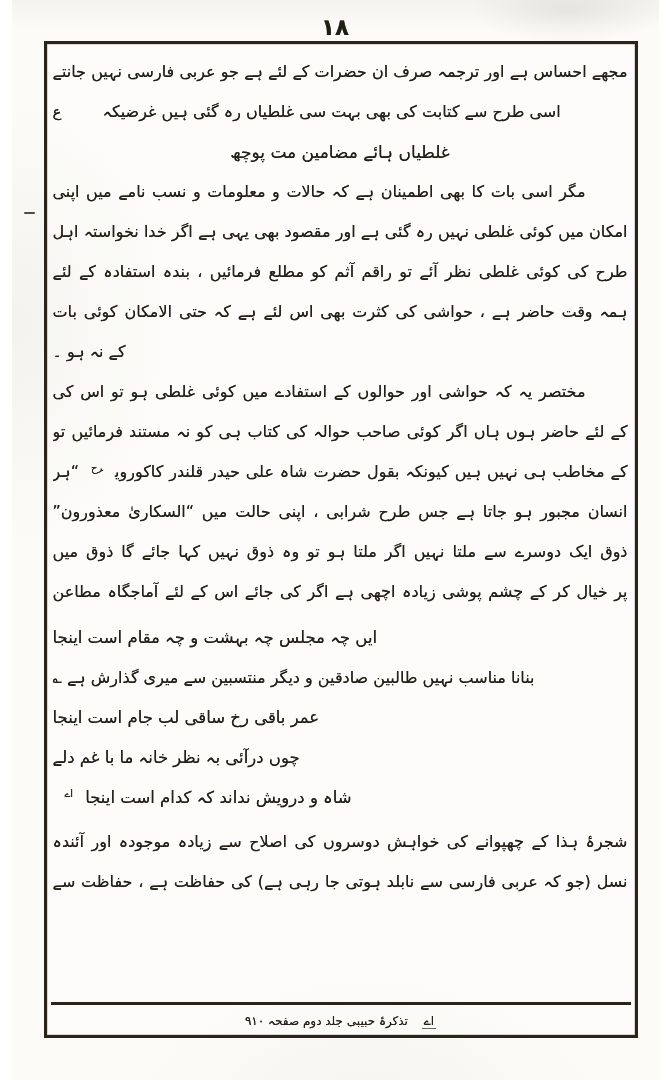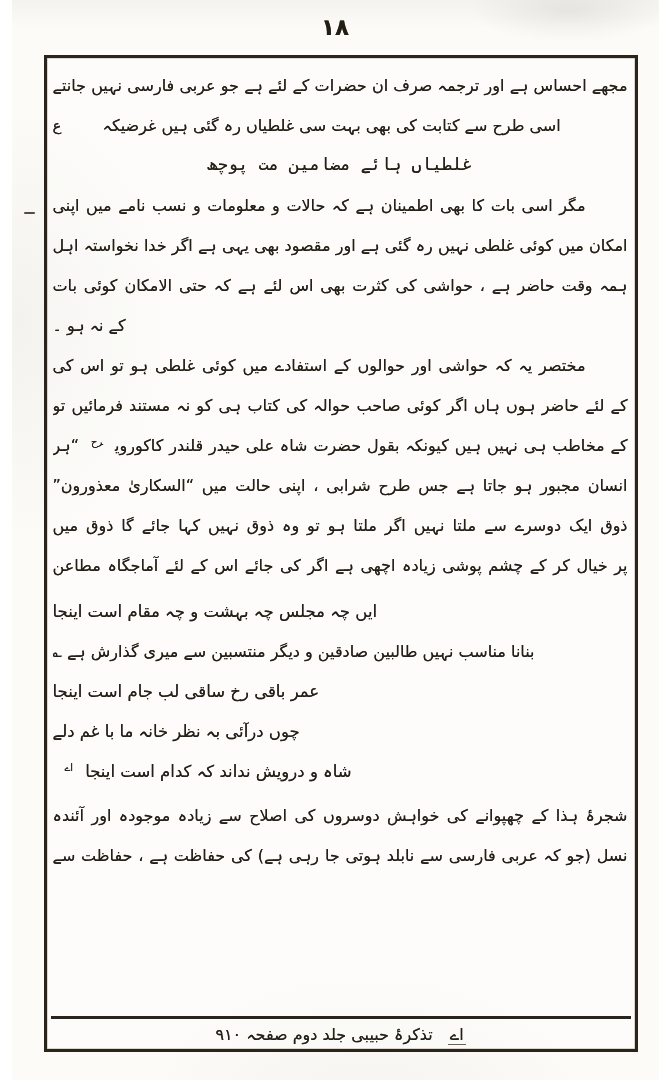--- a/index.html
+++ b/index.html
@@ -31,21 +31,21 @@
     text-align: center;
     font-size: 23px;
     font-weight: bold;
     letter-spacing: 1px;
     color: #221d15;
     text-shadow: 0 0 0.6px rgba(30,25,16,0.75);
   }
   .frame {
     position: absolute;
     left: 32px;
-    top: 55px;
+    top: 41px;
     width: 594px;
     height: 997px;
     box-sizing: border-box;
     border: 3px solid #2a241a;
     box-shadow: inset 0 0 0 0.5px rgba(42,36,26,0.35);
     background: rgba(255,255,255,0.25);
   }
   
   .artifact-dash {
     position: absolute;
@@ -76,21 +76,20 @@
   .fill {
     white-space: normal;
     text-align: justify;
     text-align-last: justify;
   }
   .indent { padding-right: 42px; }
   .center {
     text-align: left;
     text-align-last: center;
     font-size: 17px;
-    font-family: Liberation Mono, monospace;
   }
   .misra-a { padding-right: 56px; font-size: 16.5px; }
   .misra-b { padding-right: 140px; font-size: 16.5px; }
   .verse-marker {
     margin-right: 2.4em;
     font-size: 15px;
   }
   sup.small-mark {
     font-size: 10px;
     vertical-align: super;
@@ -98,21 +97,21 @@
     margin: 0 12px;
   }
   .footnote-area {
     position: absolute;
     left: 4px;
     right: 4px;
     bottom: 3px;
     border-top: 3px solid #2a241a;
     padding-top: 5px;
     text-align: center;
-    font-size: 16px;
+    font-size: 12px;
     line-height: 22px;
     text-shadow: 0 0 0.4px rgba(33,27,18,0.8);
   }
   .footnote-area .fn-marker {
     margin-left: 10px;
     border-bottom: 1px solid rgba(42,36,26,0.7);
     padding: 0 2px;
   }
 </style>
 </head>
@@ -129,20 +128,21 @@
 
       <div class="ln fill">مجھے احساس ہے اور ترجمہ صرف ان حضرات کے لئے ہے جو عربی فارسی نہیں جانتے</div>
       <div class="ln">
         <span>اسی طرح سے کتابت کی بھی بہت سی غلطیاں رہ گئی ہیں غرضیکہ</span>
         <span class="verse-marker">ع</span>
       </div>
       <div class="ln center">غلطیاں ہائے مضامین مت پوچھ</div>
 
       <div class="ln fill indent">مگر اسی بات کا بھی اطمینان ہے کہ حالات و معلومات و نسب نامے میں اپنی حد</div>
       <div class="ln fill">امکان میں کوئی غلطی نہیں رہ گئی ہے اور مقصود بھی یہی ہے اگر خدا نخواستہ اہل علم کو اس</div>
+      <div class="ln fill">طرح کی کوئی غلطی نظر آئے تو راقم آثم کو مطلع فرمائیں ، بندہ استفادہ کے لئے</div>
       <div class="ln fill">ہمہ وقت حاضر ہے ، حواشی کی کثرت بھی اس لئے ہے کہ حتی الامکان کوئی بات بلاحوالے</div>
       <div class="ln">کے نہ ہو ۔</div>
 
       <div class="ln fill indent">مختصر یہ کہ حواشی اور حوالوں کے استفادے میں کوئی غلطی ہو تو اس کی اصلاح</div>
       <div class="ln fill">کے لئے حاضر ہوں ہاں اگر کوئی صاحب حوالہ کی کتاب ہی کو نہ مستند فرمائیں تو وہ اس</div>
       <div class="ln fill">
         <span>کے مخاطب ہی نہیں ہیں کیونکہ بقول حضرت شاہ علی حیدر قلندر کاکوروی</span><sup class="small-mark">رح</sup><span>“ہر شخص کا</span>
       </div>
       <div class="ln fill">انسان مجبور ہو جاتا ہے جس طرح شرابی ، اپنی حالت میں “السکاریٰ معذورون”</div>
       <div class="ln fill">ذوق ایک دوسرے سے ملتا نہیں اگر ملتا ہو تو وہ ذوق نہیں کہا جائے گا ذوق میں</div>

